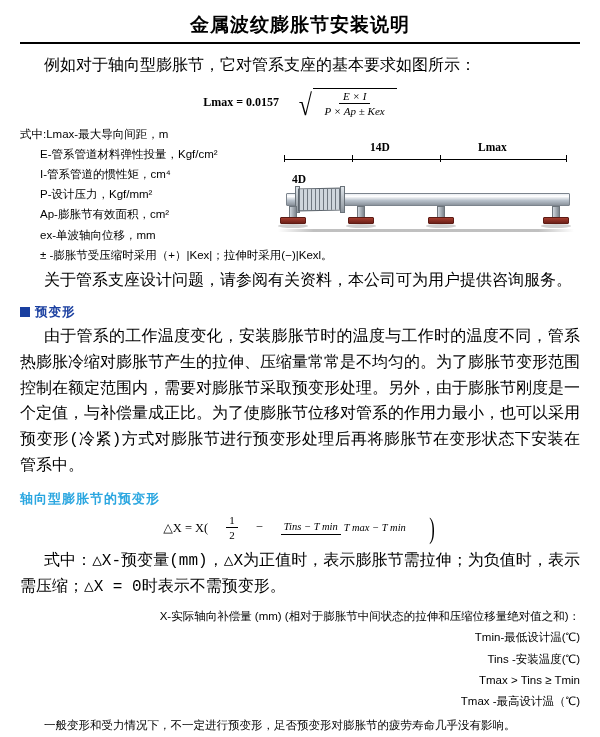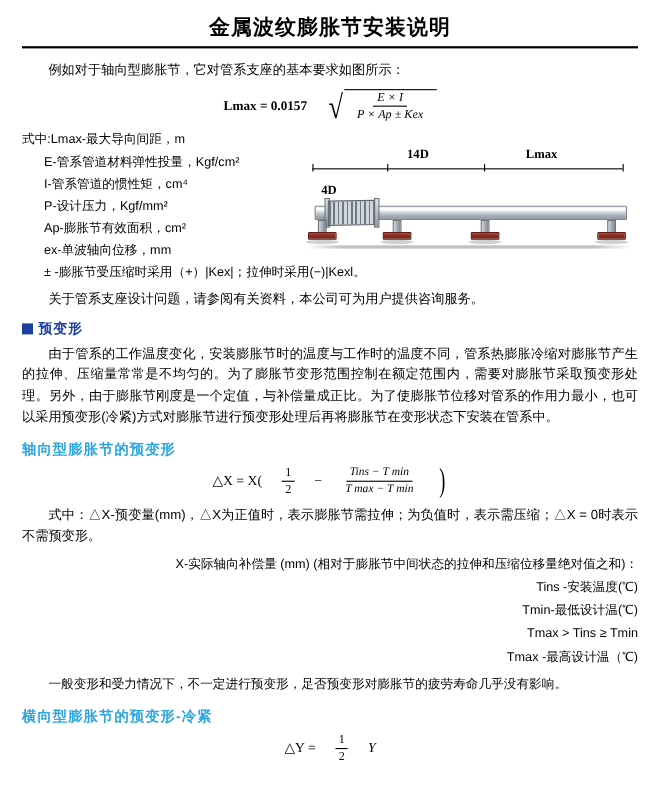--- a/index.html
+++ b/index.html
@@ -32,25 +32,26 @@
   .title-rule {
     width: 560px;
     height: 2px;
     background: #000;
     margin: 3px auto 10px auto;
   }
   .body {
     padding: 0 20px 0 20px;
   }
   p.para {
-    font-size: 12px;
+    font-size: 16px;
     line-height: 1.62;
     margin: 0 0 5px 0;
     text-align: justify;
     text-indent: 0;
+    font-family: Liberation Mono, monospace;
   }
   p.indent {
     text-indent: 24px;
   }
   .sec-head {
     font-size: 12.5px;
     font-weight: bold;
     color: #1a3fa0;
     margin: 9px 0 4px 0;
     display: flex;
@@ -274,21 +275,21 @@
   }
   .paren {
     font-size: 30px;
     line-height: 0.8;
     font-family: "Liberation Serif", serif;
     transform: scaleX(0.55);
     display: inline-block;
   }
   .frac-sm {
     display: inline-flex;
-    flex-direction: column;
+    flex-direction: row;
     align-items: center;
     font-size: 10.5px;
     line-height: 1.15;
     vertical-align: middle;
     font-style: italic;
   }
   .frac-sm .num {
     border-bottom: 1px solid #000;
     padding: 0 3px 1px 3px;
     white-space: nowrap;
@@ -436,22 +437,22 @@
           <span class="num">Tins − T min</span>
           <span class="den">T max − T min</span>
         </span>
         <span class="paren">)</span>
       </span>
     </div>
 
     <p class="para indent" style="margin-top:2px;">式中：△X-预变量(mm)，△X为正值时，表示膨胀节需拉伸；为负值时，表示需压缩；△X = 0时表示不需预变形。</p>
 
     <div class="list-line">X-实际轴向补偿量 (mm) (相对于膨胀节中间状态的拉伸和压缩位移量绝对值之和)：</div>
+    <div class="list-line">Tmin-最低设计温(℃)</div>
     <div class="list-line">Tins -安装温度(℃)</div>
-    <div class="list-line">Tmin-最低设计温(℃)</div>
     <div class="list-line">Tmax &gt; Tins ≥ Tmin</div>
     <div class="list-line">Tmax -最高设计温（℃)</div>
 
     <div class="note-line" style="margin-top:4px;">一般变形和受力情况下，不一定进行预变形，足否预变形对膨胀节的疲劳寿命几乎没有影响。</div>
 
     <div class="sub-head">横向型膨胀节的预变形-冷紧</div>
 
     <div class="eq-block">
       <span class="eq-inline">
         <span>△Y =</span>

